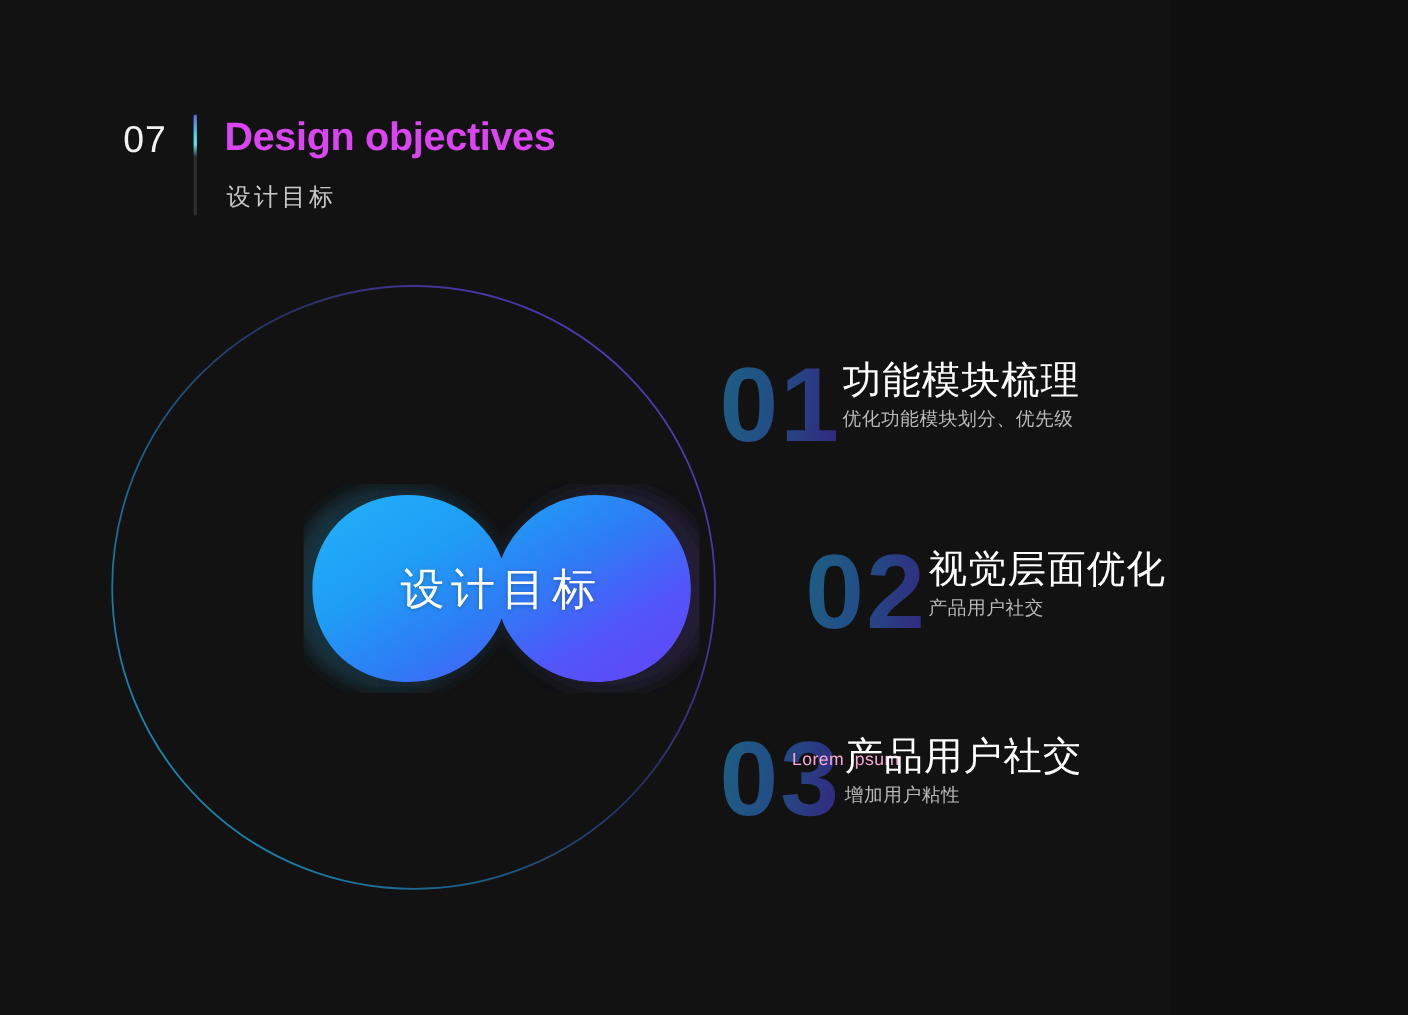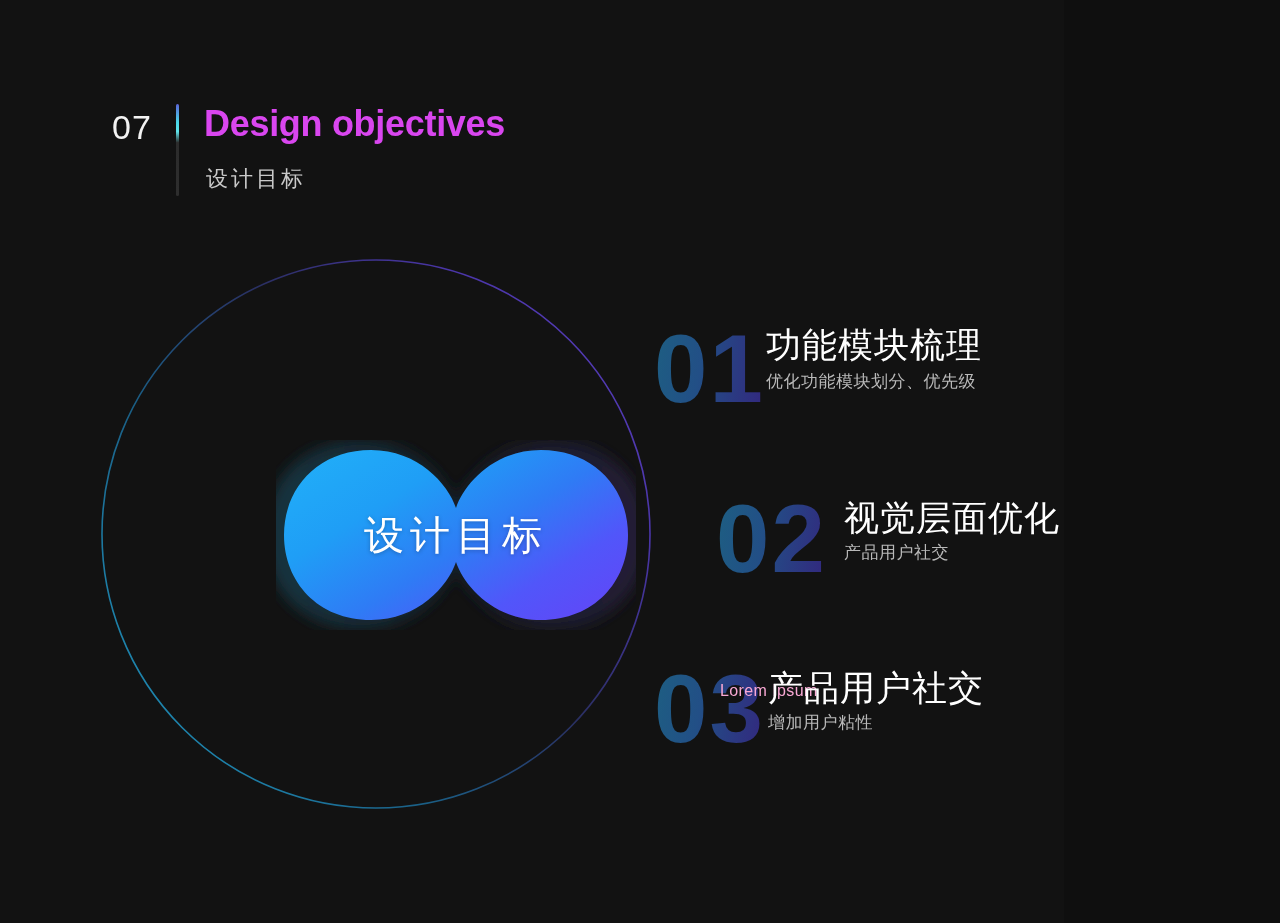--- a/index.html
+++ b/index.html
@@ -162,21 +162,21 @@
     top: 32px;
     font-size: 16px;
     color: #f9a8d4;
     letter-spacing: 0.4px;
     user-select: none;
   }
 
   
   .item-01 .item-num { left: 6px; }
   .item-01 .item-body { left: 118px; font-family: Liberation Mono, monospace; }
-  .item-02 .item-num { left: 68px; }
+  .item-02 .item-num { left: 84px; }
   .item-02 .item-body { left: 196px; }
   .item-03 .item-num { left: 6px; }
   .item-03 .item-body { left: 120px; }
 </style>
 </head>
 <body>
 
 <div class="slide">
 
   <div class="header">

